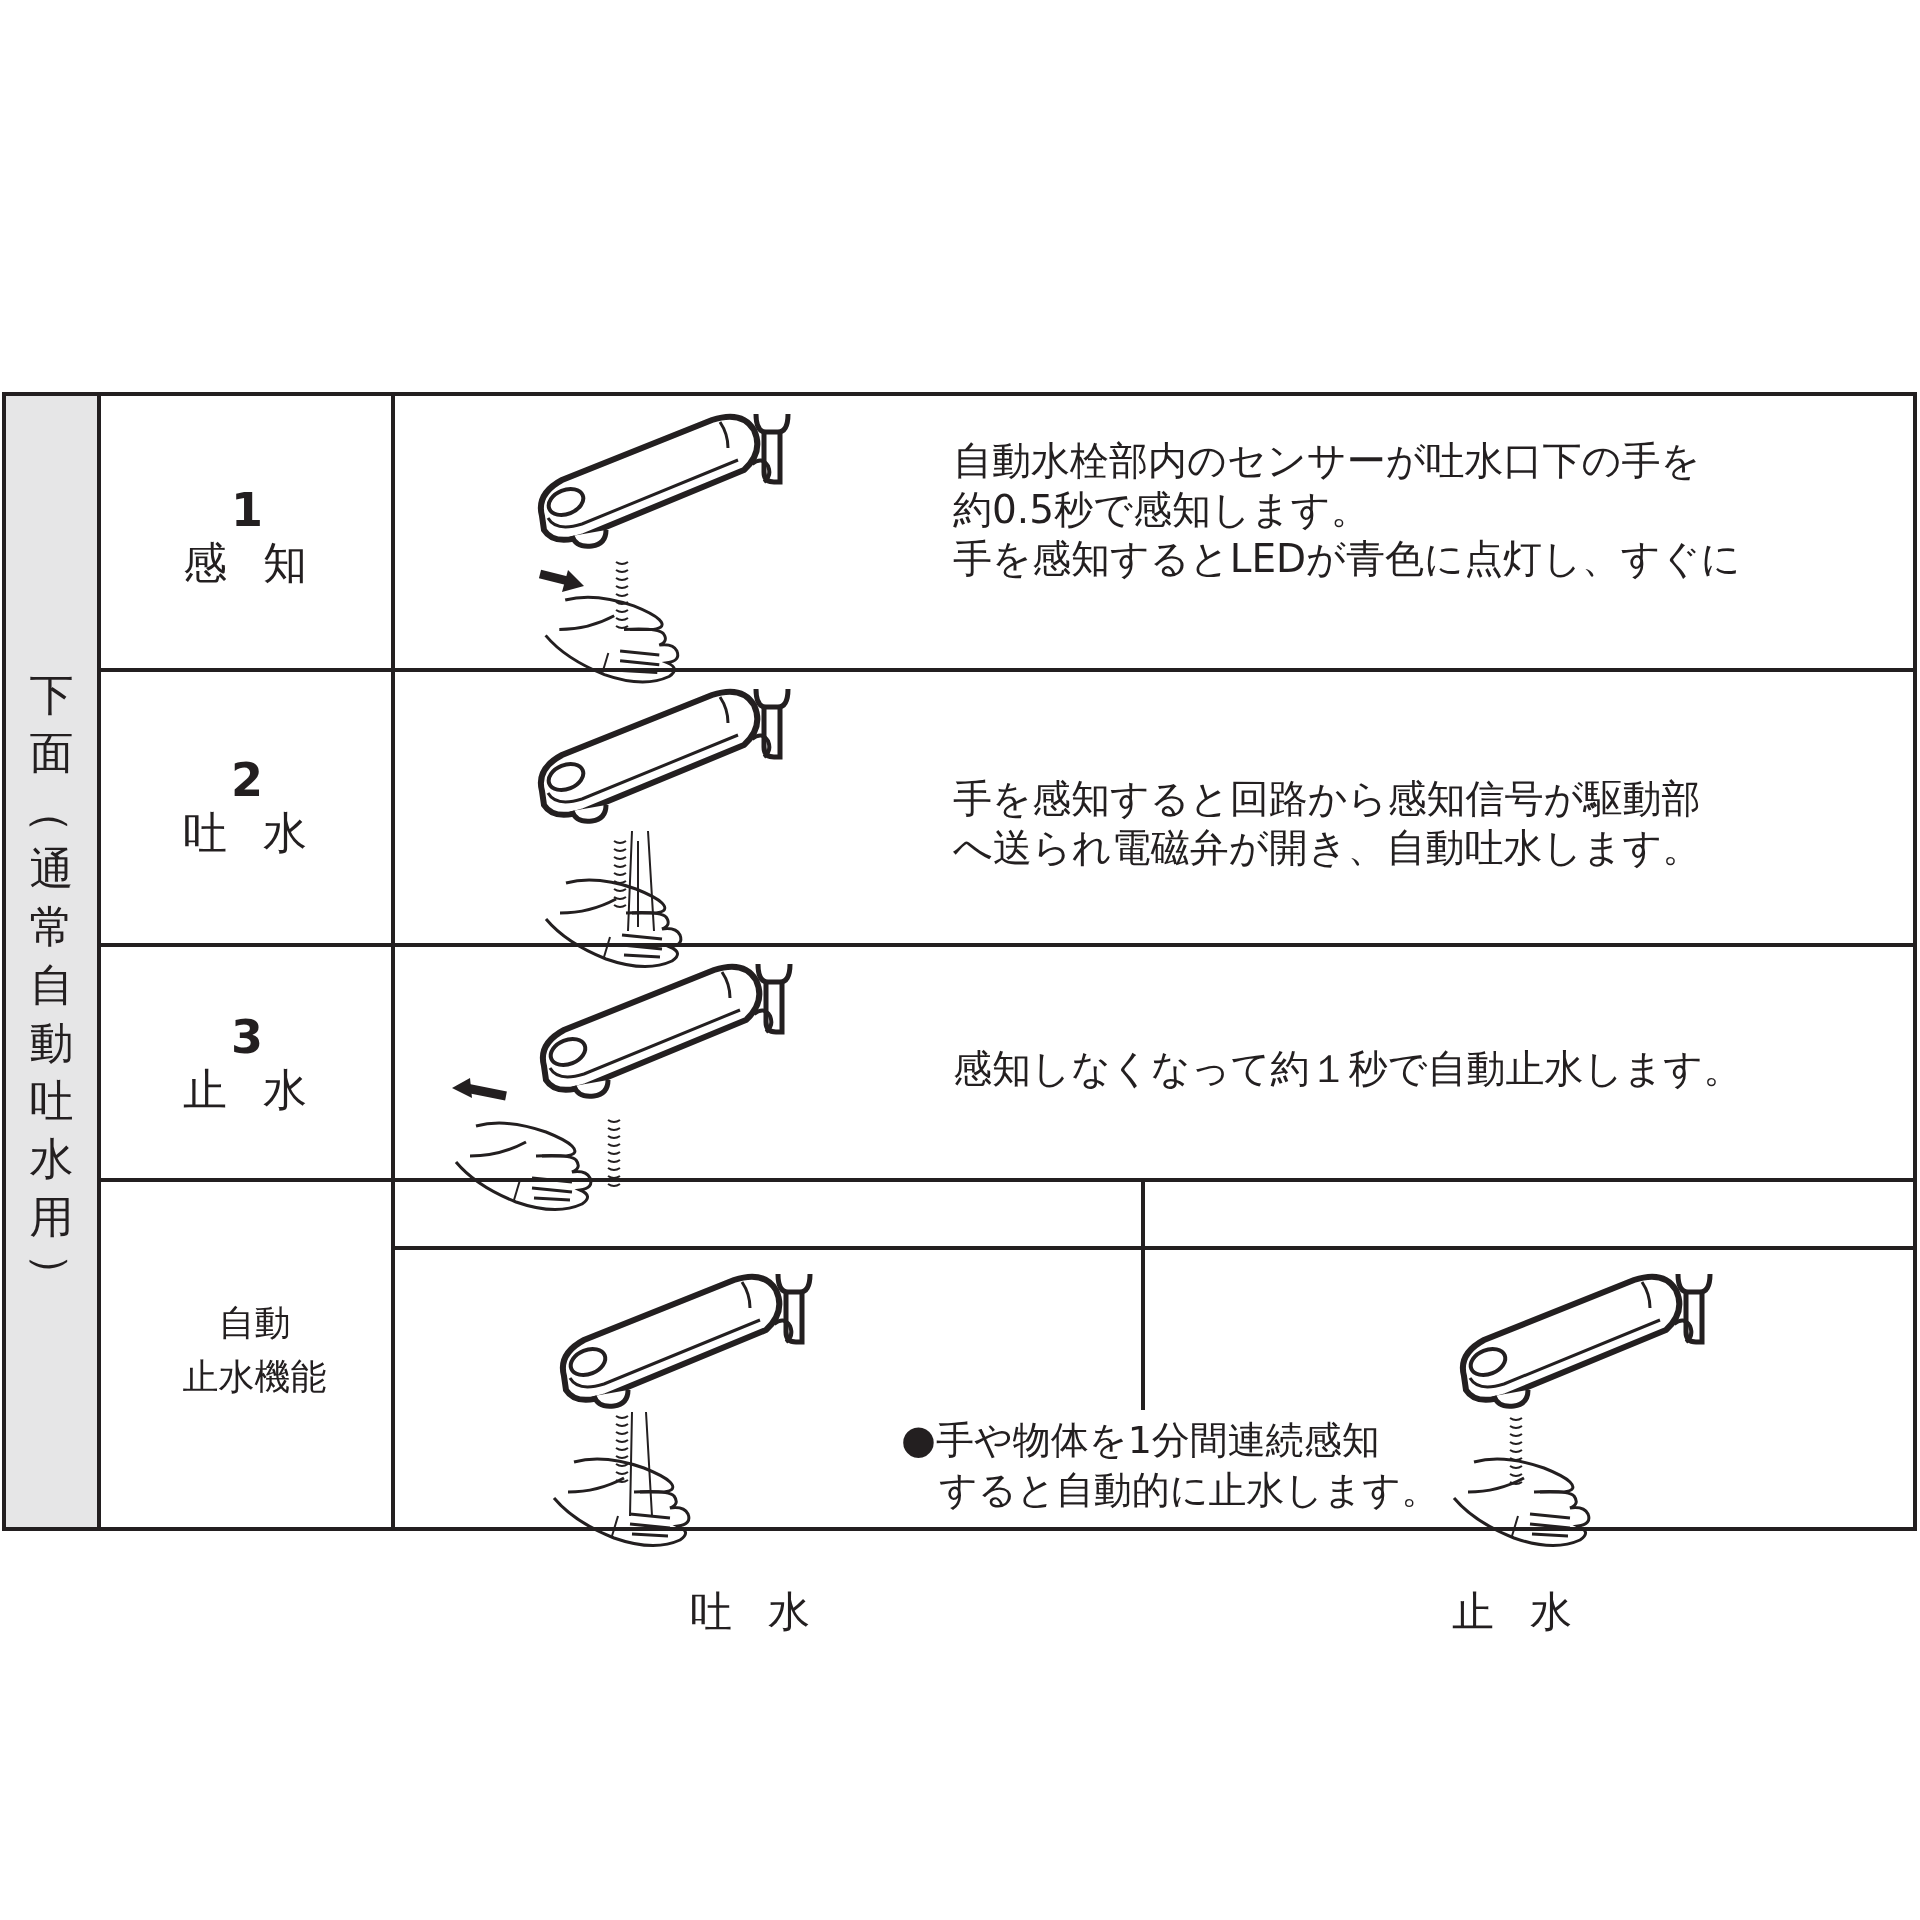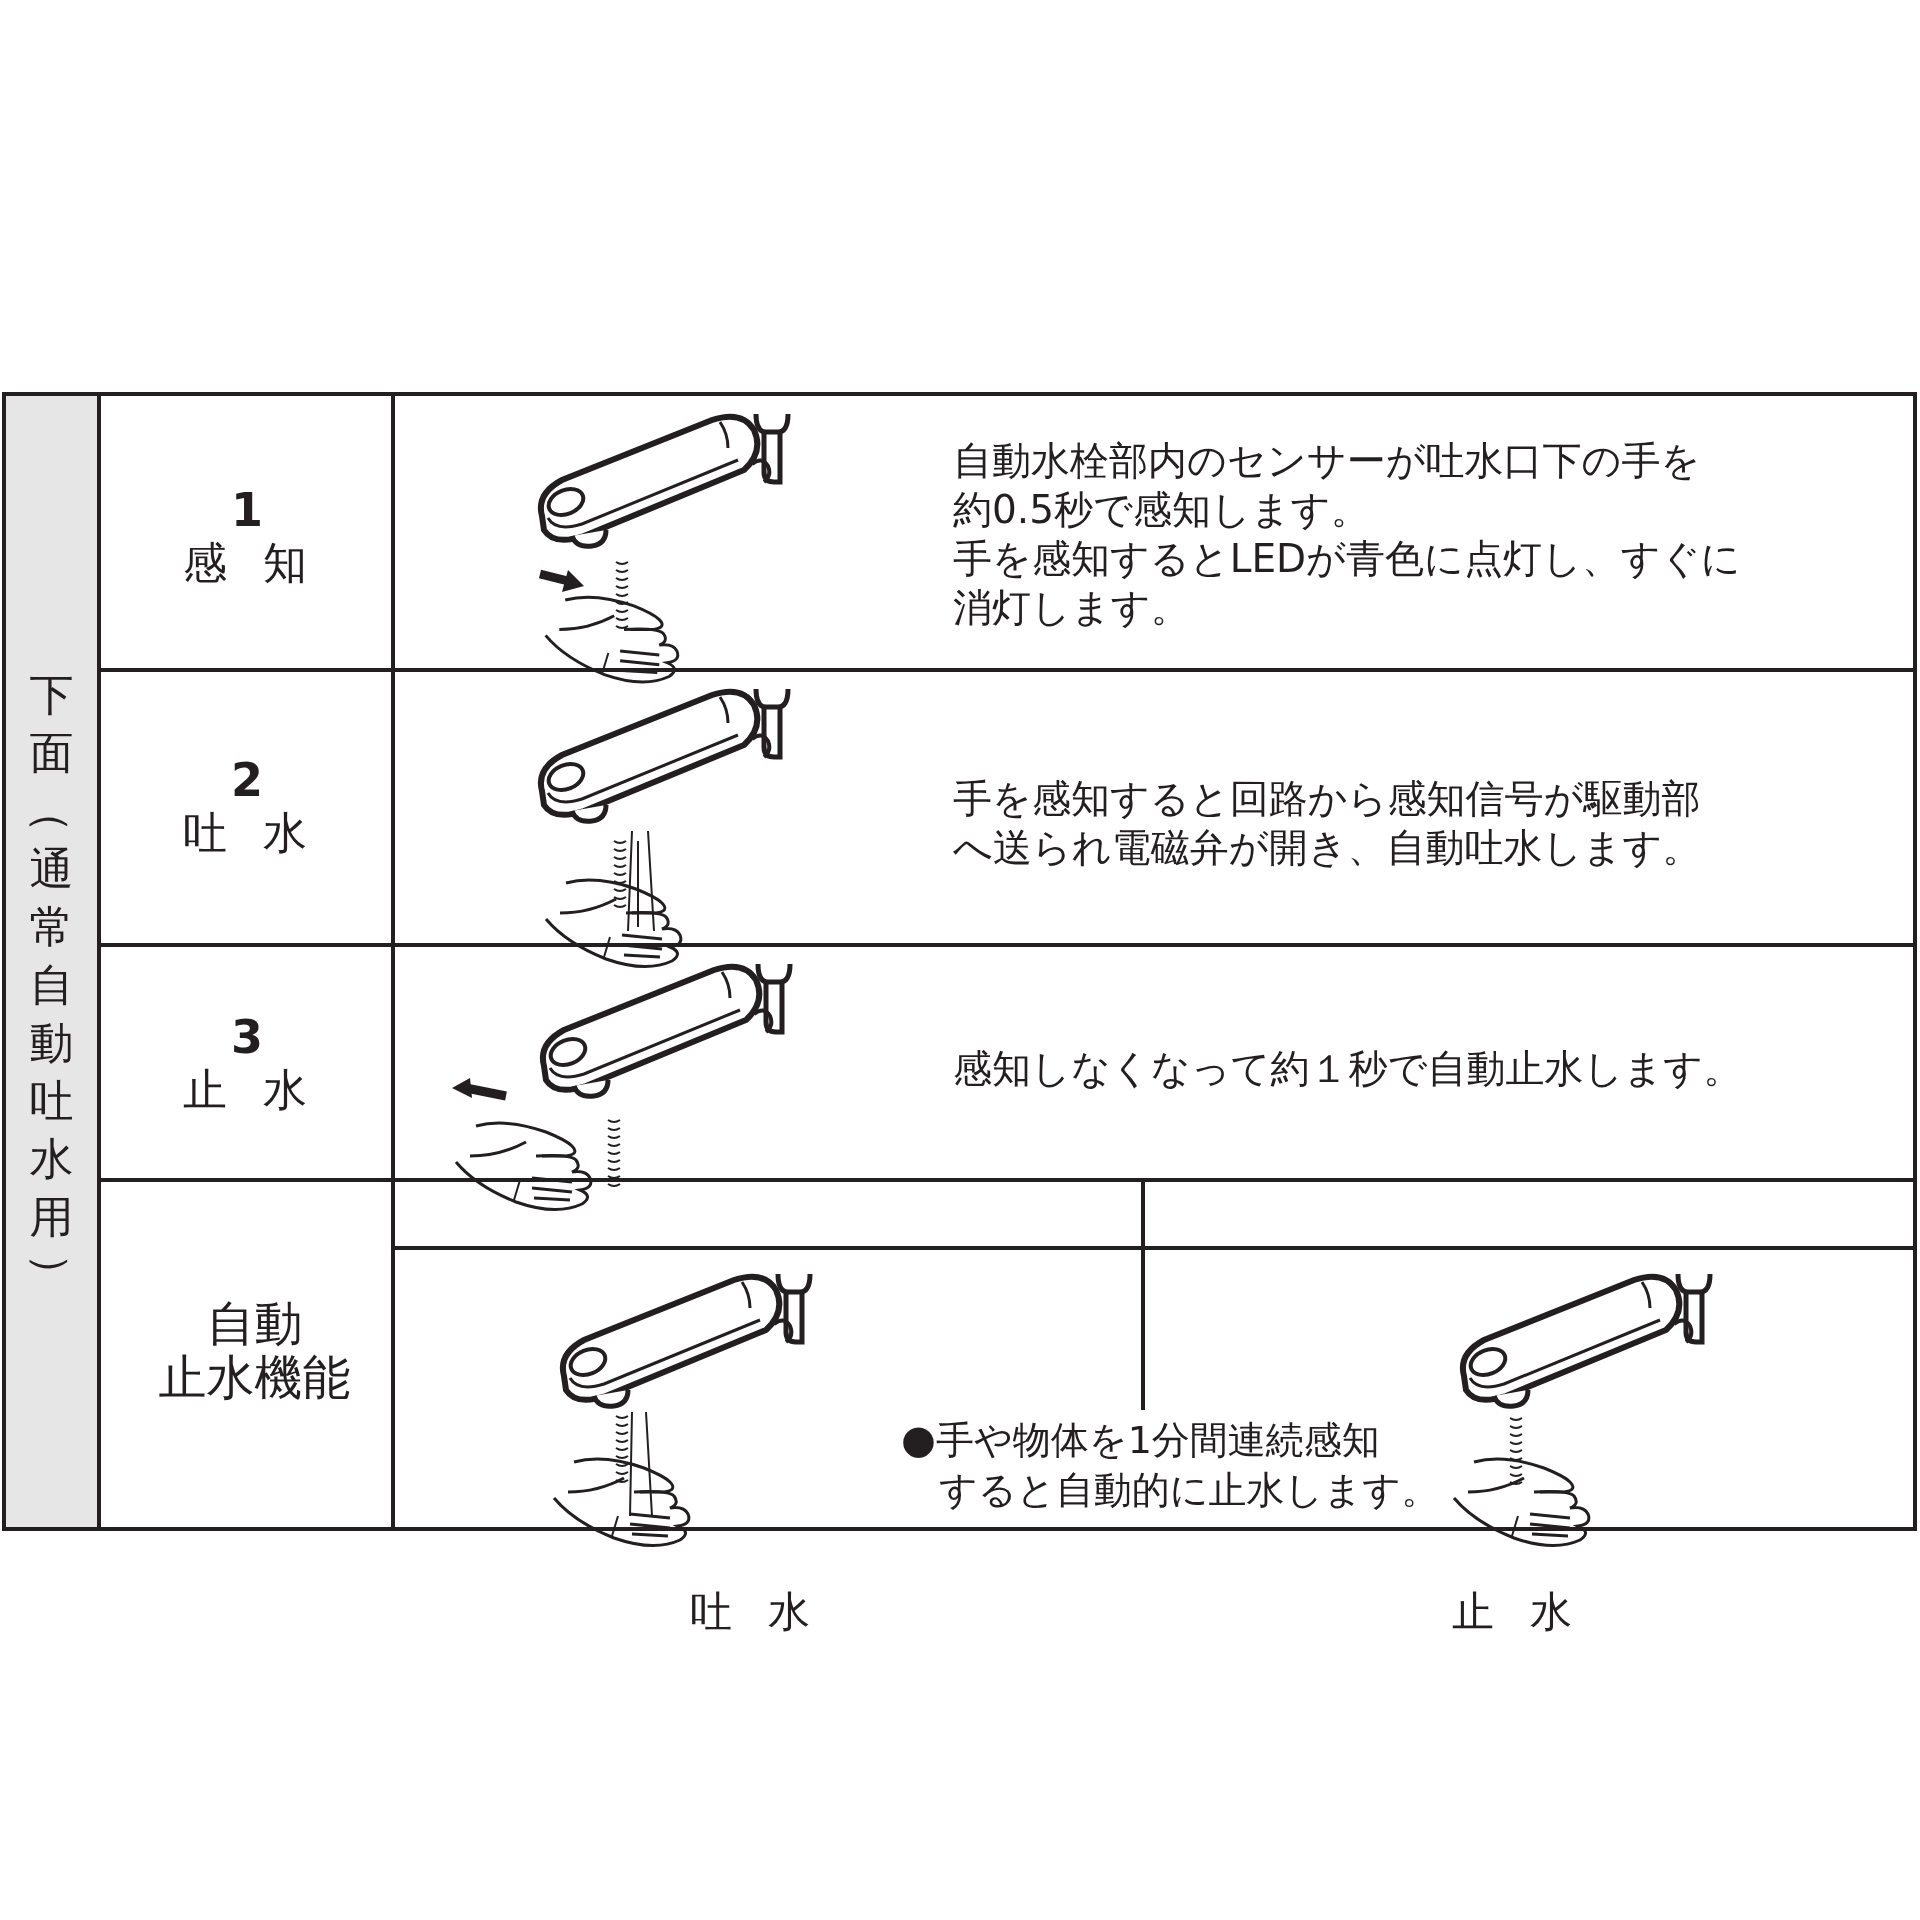--- a/index.html
+++ b/index.html
@@ -11,21 +11,21 @@
           border-right:4px solid #231f20; box-sizing:border-box; }
   .side-text { position:absolute; left:0; top:270px; width:91px; display:flex; flex-direction:column;
                align-items:center; font-size:44px; line-height:58px; }
   .side-text span { display:block; height:58px; text-align:center; }
   .side-text .paren { transform:rotate(90deg); }
   .hline { position:absolute; background:#231f20; height:4px; }
   .vline { position:absolute; background:#231f20; width:4px; }
   .label { position:absolute; left:95px; width:292px; text-align:center; }
   .num { font-size:46px; font-weight:bold; line-height:52px; }
   .lbl { font-size:44px; line-height:54px; letter-spacing:36px; padding-left:32px;text-align:center; }
-  .lbl2 { font-size:48px; line-height:54px;padding-left:15px; }
+  .lbl2 { font-size:36px; line-height:54px;padding-left:15px; }
   .desc { position:absolute; left:947px; font-size:39px; line-height:49px; white-space:nowrap; }
   .subhead { position:absolute; top:1188px; font-size:42px; text-align:center; letter-spacing:36px; }
   .note { position:absolute; left:880px; top:1412px; font-size:38px; line-height:50px; white-space:nowrap;margin-left:17px; }
   .note .bullet { font-size:40px; }
   .illus { position:absolute; }
   svg { overflow:visible; }
 </style>
 </head>
 <body>
 
@@ -95,21 +95,20 @@
       <use href="#waves" x="90" y="156"></use>
       <use href="#hand" x="40" y="178" transform="scale(0.98)"></use>
       <path d="M14,168 l32,8" stroke="#231f20" stroke-width="9"></path>
       <path d="M42,164 l16,16 l-22,6 z" fill="#231f20"></path>
     </svg>
   </div>
   <div class="desc" style="top:40px;">
     <div>自動水栓部内のセンサーが吐水口下の手を</div>
     <div>約0.5秒で感知します。</div>
     <div>手を感知するとLEDが青色に点灯し、すぐに</div>
-    <div>消灯します。</div>
   </div>
 
   <div class="label" style="top:358px;">
     <div class="num">2</div>
     <div class="lbl">吐水</div>
   </div>
   <div class="illus" style="left:520px; top:285px;">
     <svg width="280" height="260" viewBox="0 0 280 260">
       <use href="#faucet" x="-2" y="0"></use>
       <use href="#waves" x="88" y="160"></use>

